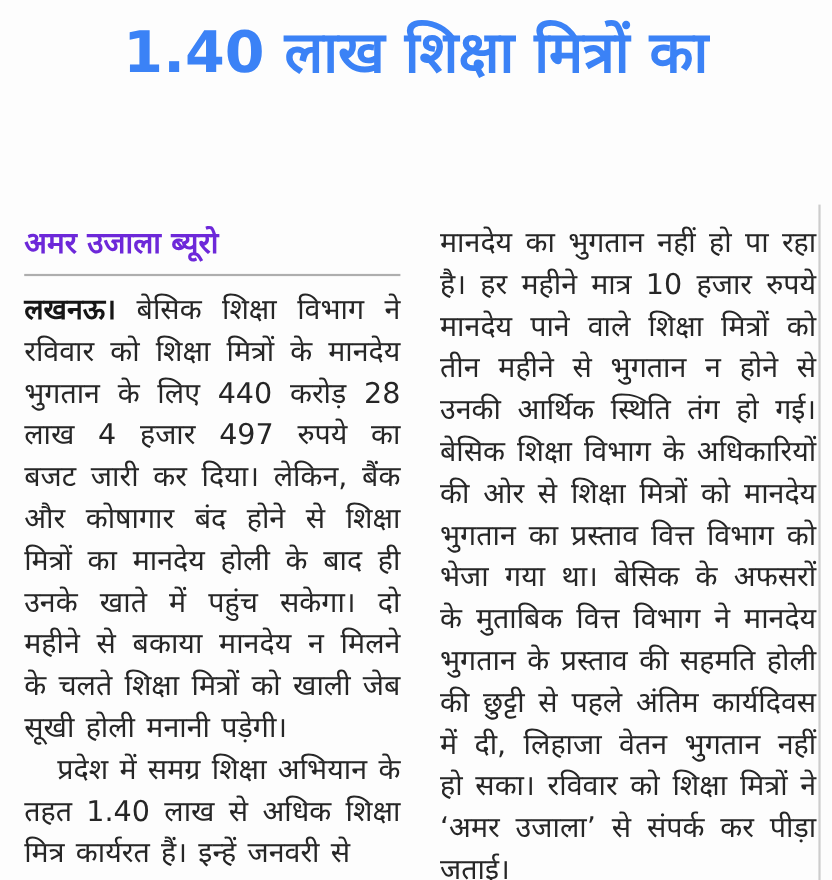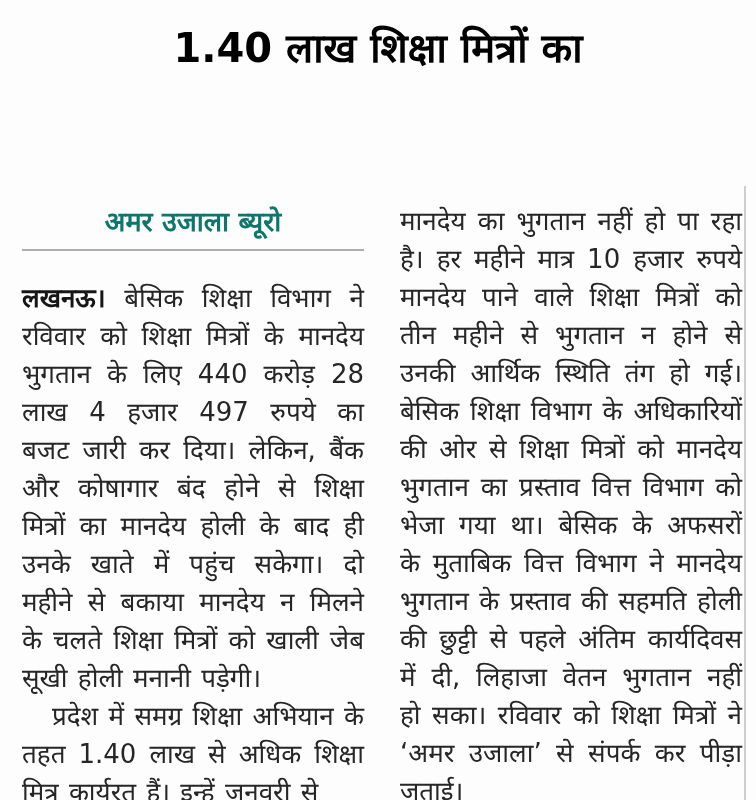--- a/index.html
+++ b/index.html
@@ -17,63 +17,62 @@
     color: #1c1c1c;
   }
   
   .headline {
     position: absolute;
     top: 2px;
     left: 8px;
     right: 8px;
     margin: 0;
     text-align: center;
-    font-size: 40px;
+    font-size: 52px;
     font-weight: 700;
     line-height: 92px;
     letter-spacing: 0px;
-    color: #000000;
+    color: #3b82f6;
   }
   .headline .hl-line {
     display: block;
     white-space: nowrap;
   }
   
   .col {
     position: absolute;
     top: 196px;
     width: 342px;
   }
   .col-left  { left: 22px; }
   .col-right { left: 400px; }
 
   .byline {
     font-size: 27px;
     font-weight: 700;
-    color: #0f766e;
+    color: #6d28d9;
     padding-top: 10px;
     line-height: 32px;
-    text-align: center;
   }
   .byline-rule {
     height: 0;
     border-bottom: 2px solid #aeaeae;
     margin-top: 11px;
     margin-bottom: 0;
   }
   .body-text {
     margin: 0;
     font-size: 26px;
     line-height: 38px;
     text-align: justify;
     text-justify: inter-word;
     color: #262626;
     word-spacing: 2px;
   }
-  .col-left .body-text.first { margin-top: 28px; }
+  .col-left .body-text.first { margin-top: 12px; }
   .col-right .body-text { margin-top: 6px; }
   .indent { text-indent: 30px; }
   .dateline { font-weight: 700; color: #161616; }
 
   
   .edge-rule {
     position: absolute;
     left: 744px;
     top: 186px;
     width: 2px;

